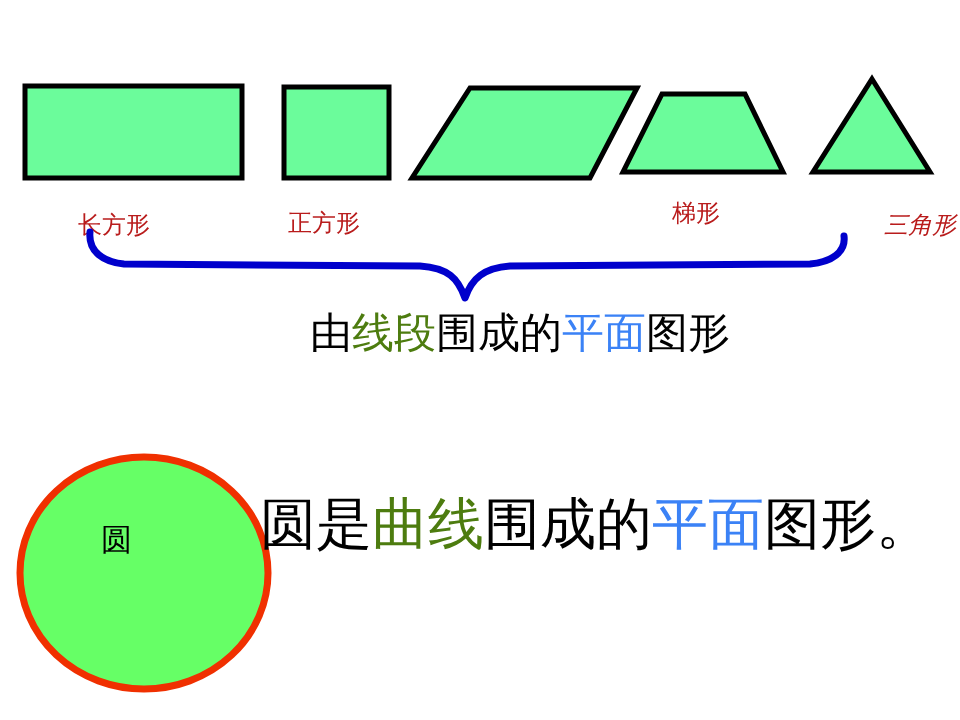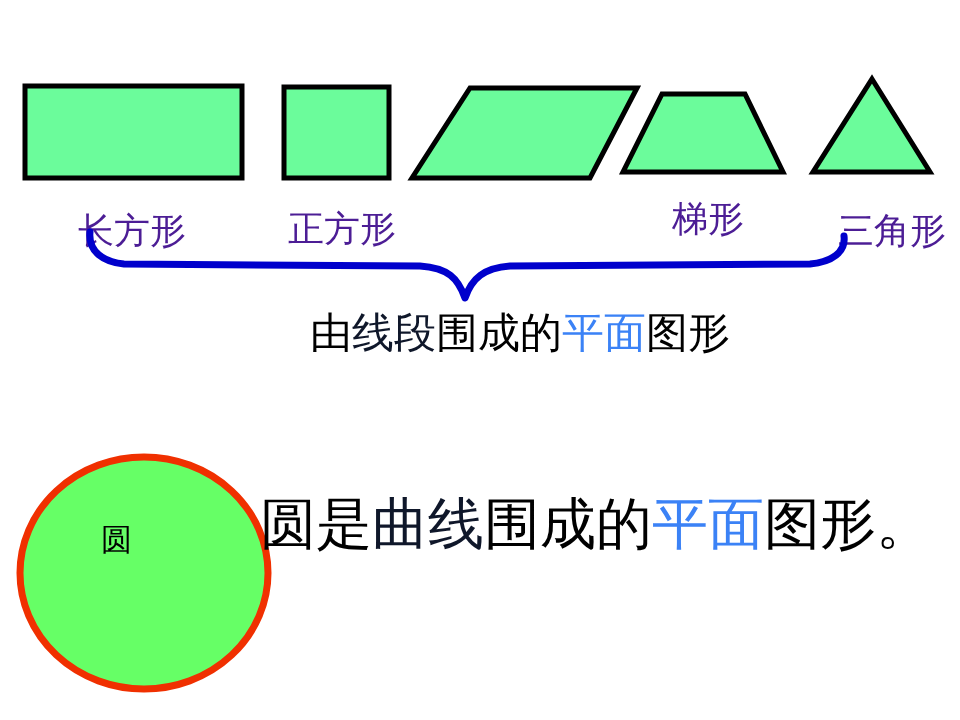--- a/index.html
+++ b/index.html
@@ -20,36 +20,36 @@
     position: absolute;
     left: 0;
     top: 0;
     width: 960px;
     height: 720px;
     pointer-events: none;
   }
   .label {
     position: absolute;
     font-family: "DejaVu Sans", "Liberation Sans", sans-serif;
-    font-size: 36px;
+    font-size: 24px;
     line-height: 1;
-    color: #4c1d95;
+    color: #b91c1c;
     white-space: nowrap;
     letter-spacing: 0px;
   }
   .sentence {
     position: absolute;
     white-space: nowrap;
     font-family: "DejaVu Sans", "Liberation Sans", sans-serif;
     line-height: 1;
     color: #000000;
   }
   #sentence-one { font-size: 42px; left: 310px; top: 312px; }
   #sentence-two { font-size: 56px; left: 260px; top: 496px; }
-  .hl-pink { color: #0f172a; }
+  .hl-pink { color: #4d7c0f; }
   .hl-blue { color: #3b82f6; }
   .circle-label {
     position: absolute;
     left: 101px;
     top: 524px;
     font-size: 31px;
     line-height: 1;
     color: #000000;
     font-family: "DejaVu Sans", "Liberation Sans", sans-serif;
   }
@@ -68,21 +68,21 @@
     <polygon points="470,88 637,88 590,178 412,178" fill="#6BFC9B" stroke="#000000" stroke-width="5"></polygon>
 
     <polygon points="662,94 745,94 783,172 623,172" fill="#6BFC9B" stroke="#000000" stroke-width="5"></polygon>
 
     <polygon points="872,79 930,172 813,172" fill="#6BFC9B" stroke="#000000" stroke-width="5"></polygon>
   </svg>
 
   <div class="label" style="left:78px; top:213px;">长方形</div>
   <div class="label" style="left:288px; top:211px;">正方形</div>
   <div class="label" style="left:672px; top:201px;">梯形</div>
-  <div class="label" style="left:838px; top:213px;">三角形</div>
+  <div class="label" style="left:884px; top:213px;font-style:italic;">三角形</div>
 
   <svg class="brace-svg" viewBox="0 0 960 720">
     <path d="M 90,232
              C 88,252 104,262 124,264
              L 420,266
              C 448,268 458,278 465,298
              C 472,278 484,268 510,266
              L 810,264
              C 832,262 846,252 844,236" fill="none" stroke="#0000CC" stroke-width="7" stroke-linecap="round" stroke-linejoin="round"></path>
   </svg>

